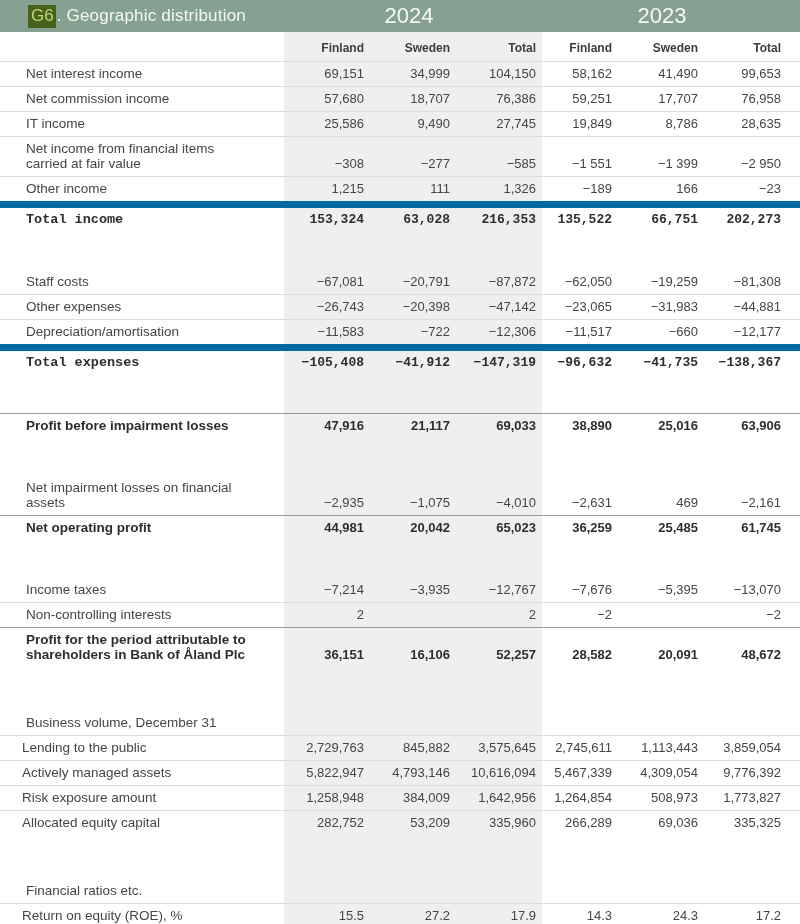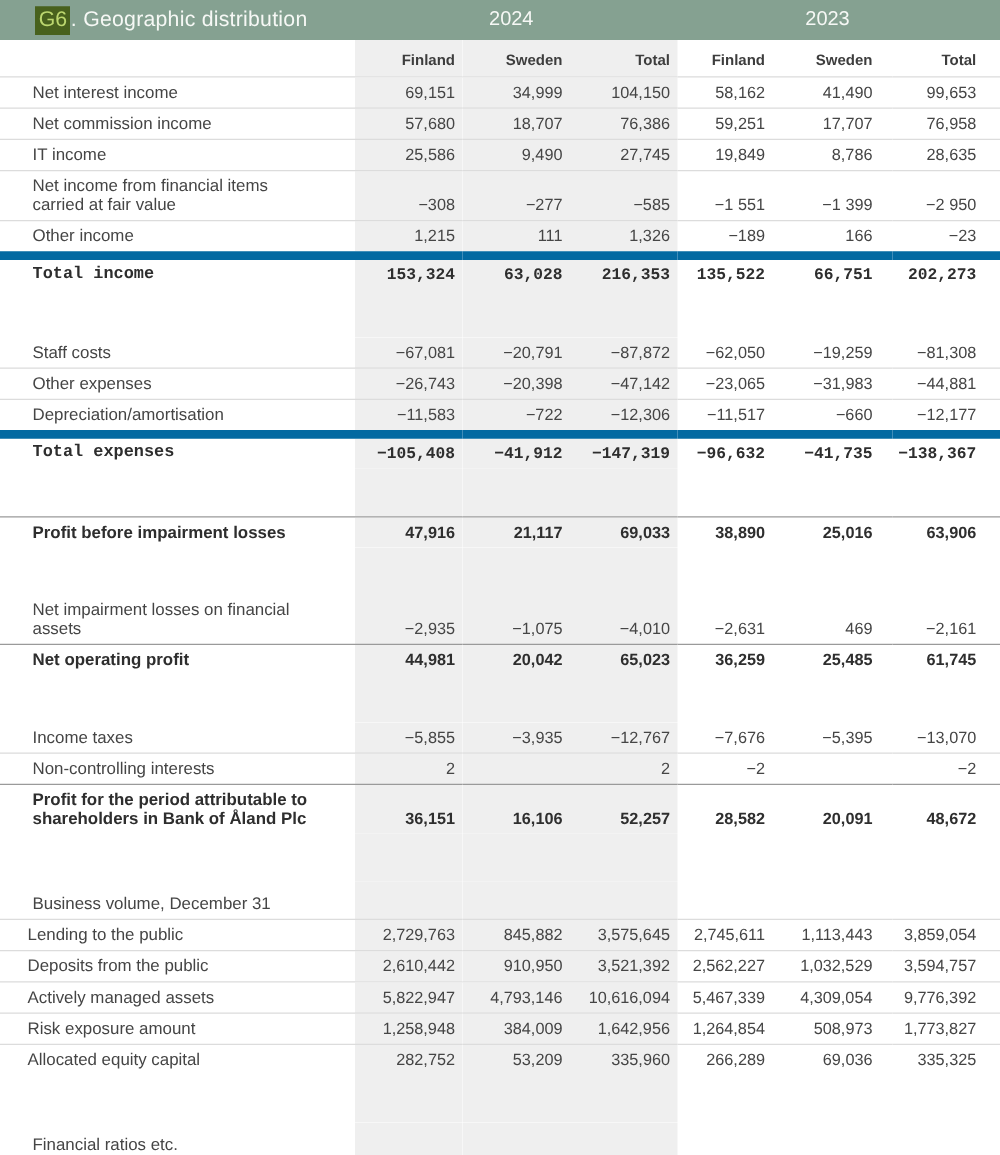--- a/index.html
+++ b/index.html
@@ -16,21 +16,21 @@
     background:var(--bar_green,#85a191);
     color:#f6f8f5;display:flex;align-items:center;
     font-size:17px;
   }
   .badge{
     display:inline-block;background:var(--badge_bg,#48611d);
     color:var(--badge_text,#bcd76f);
     margin-left:28px;padding:1px 2px 2px 3px;line-height:20px;
   }
   .title-text{margin-left:1px;letter-spacing:.2px;}
-  .year-label{position:absolute;top:0;height:32px;line-height:32px;text-align:center;font-size:16px;color:#f6f8f5;}
+  .year-label{position:absolute;top:0;height:32px;line-height:32px;text-align:center;font-size:22px;color:#f6f8f5;}
   .year-2024{left:284px;width:250px;}
   .year-2023{left:542px;width:240px;}
 
   
   table{border-collapse:collapse;table-layout:fixed;width:800px;}
   col.c-label{width:284px;}
   col.c-num{width:86px;}
   th,td{vertical-align:bottom;overflow:hidden;}
   thead th{
     font-size:12px;font-weight:bold;color:#3d3d3d;
@@ -243,21 +243,21 @@
           <td class="label"></td>
           <td class="c1 g"></td>
           <td class="c2 g"></td>
           <td class="c3 g"></td>
           <td class="c4"></td>
           <td class="c5"></td>
           <td class="c6"></td>
         </tr>
         <tr class="nob">
           <td class="label">Income taxes</td>
-          <td class="c1 g">−5,855</td>
+          <td class="c1 g">−7,214</td>
           <td class="c2 g">−3,935</td>
           <td class="c3 g">−12,767</td>
           <td class="c4">−7,676</td>
           <td class="c5">−5,395</td>
           <td class="c6">−13,070</td>
         </tr>
         <tr class="normal">
           <td class="label">Non-controlling interests</td>
           <td class="c1 g">2</td>
           <td class="c2 g"></td>
@@ -297,29 +297,20 @@
         <tr class="indent">
           <td class="label">Lending to the public</td>
           <td class="c1 g">2,729,763</td>
           <td class="c2 g">845,882</td>
           <td class="c3 g">3,575,645</td>
           <td class="c4">2,745,611</td>
           <td class="c5">1,113,443</td>
           <td class="c6">3,859,054</td>
         </tr>
         <tr class="indent">
-          <td class="label">Deposits from the public</td>
-          <td class="c1 g">2,610,442</td>
-          <td class="c2 g">910,950</td>
-          <td class="c3 g">3,521,392</td>
-          <td class="c4">2,562,227</td>
-          <td class="c5">1,032,529</td>
-          <td class="c6">3,594,757</td>
-        </tr>
-        <tr class="indent">
           <td class="label">Actively managed assets</td>
           <td class="c1 g">5,822,947</td>
           <td class="c2 g">4,793,146</td>
           <td class="c3 g">10,616,094</td>
           <td class="c4">5,467,339</td>
           <td class="c5">4,309,054</td>
           <td class="c6">9,776,392</td>
         </tr>
         <tr class="indent">
           <td class="label">Risk exposure amount</td>

